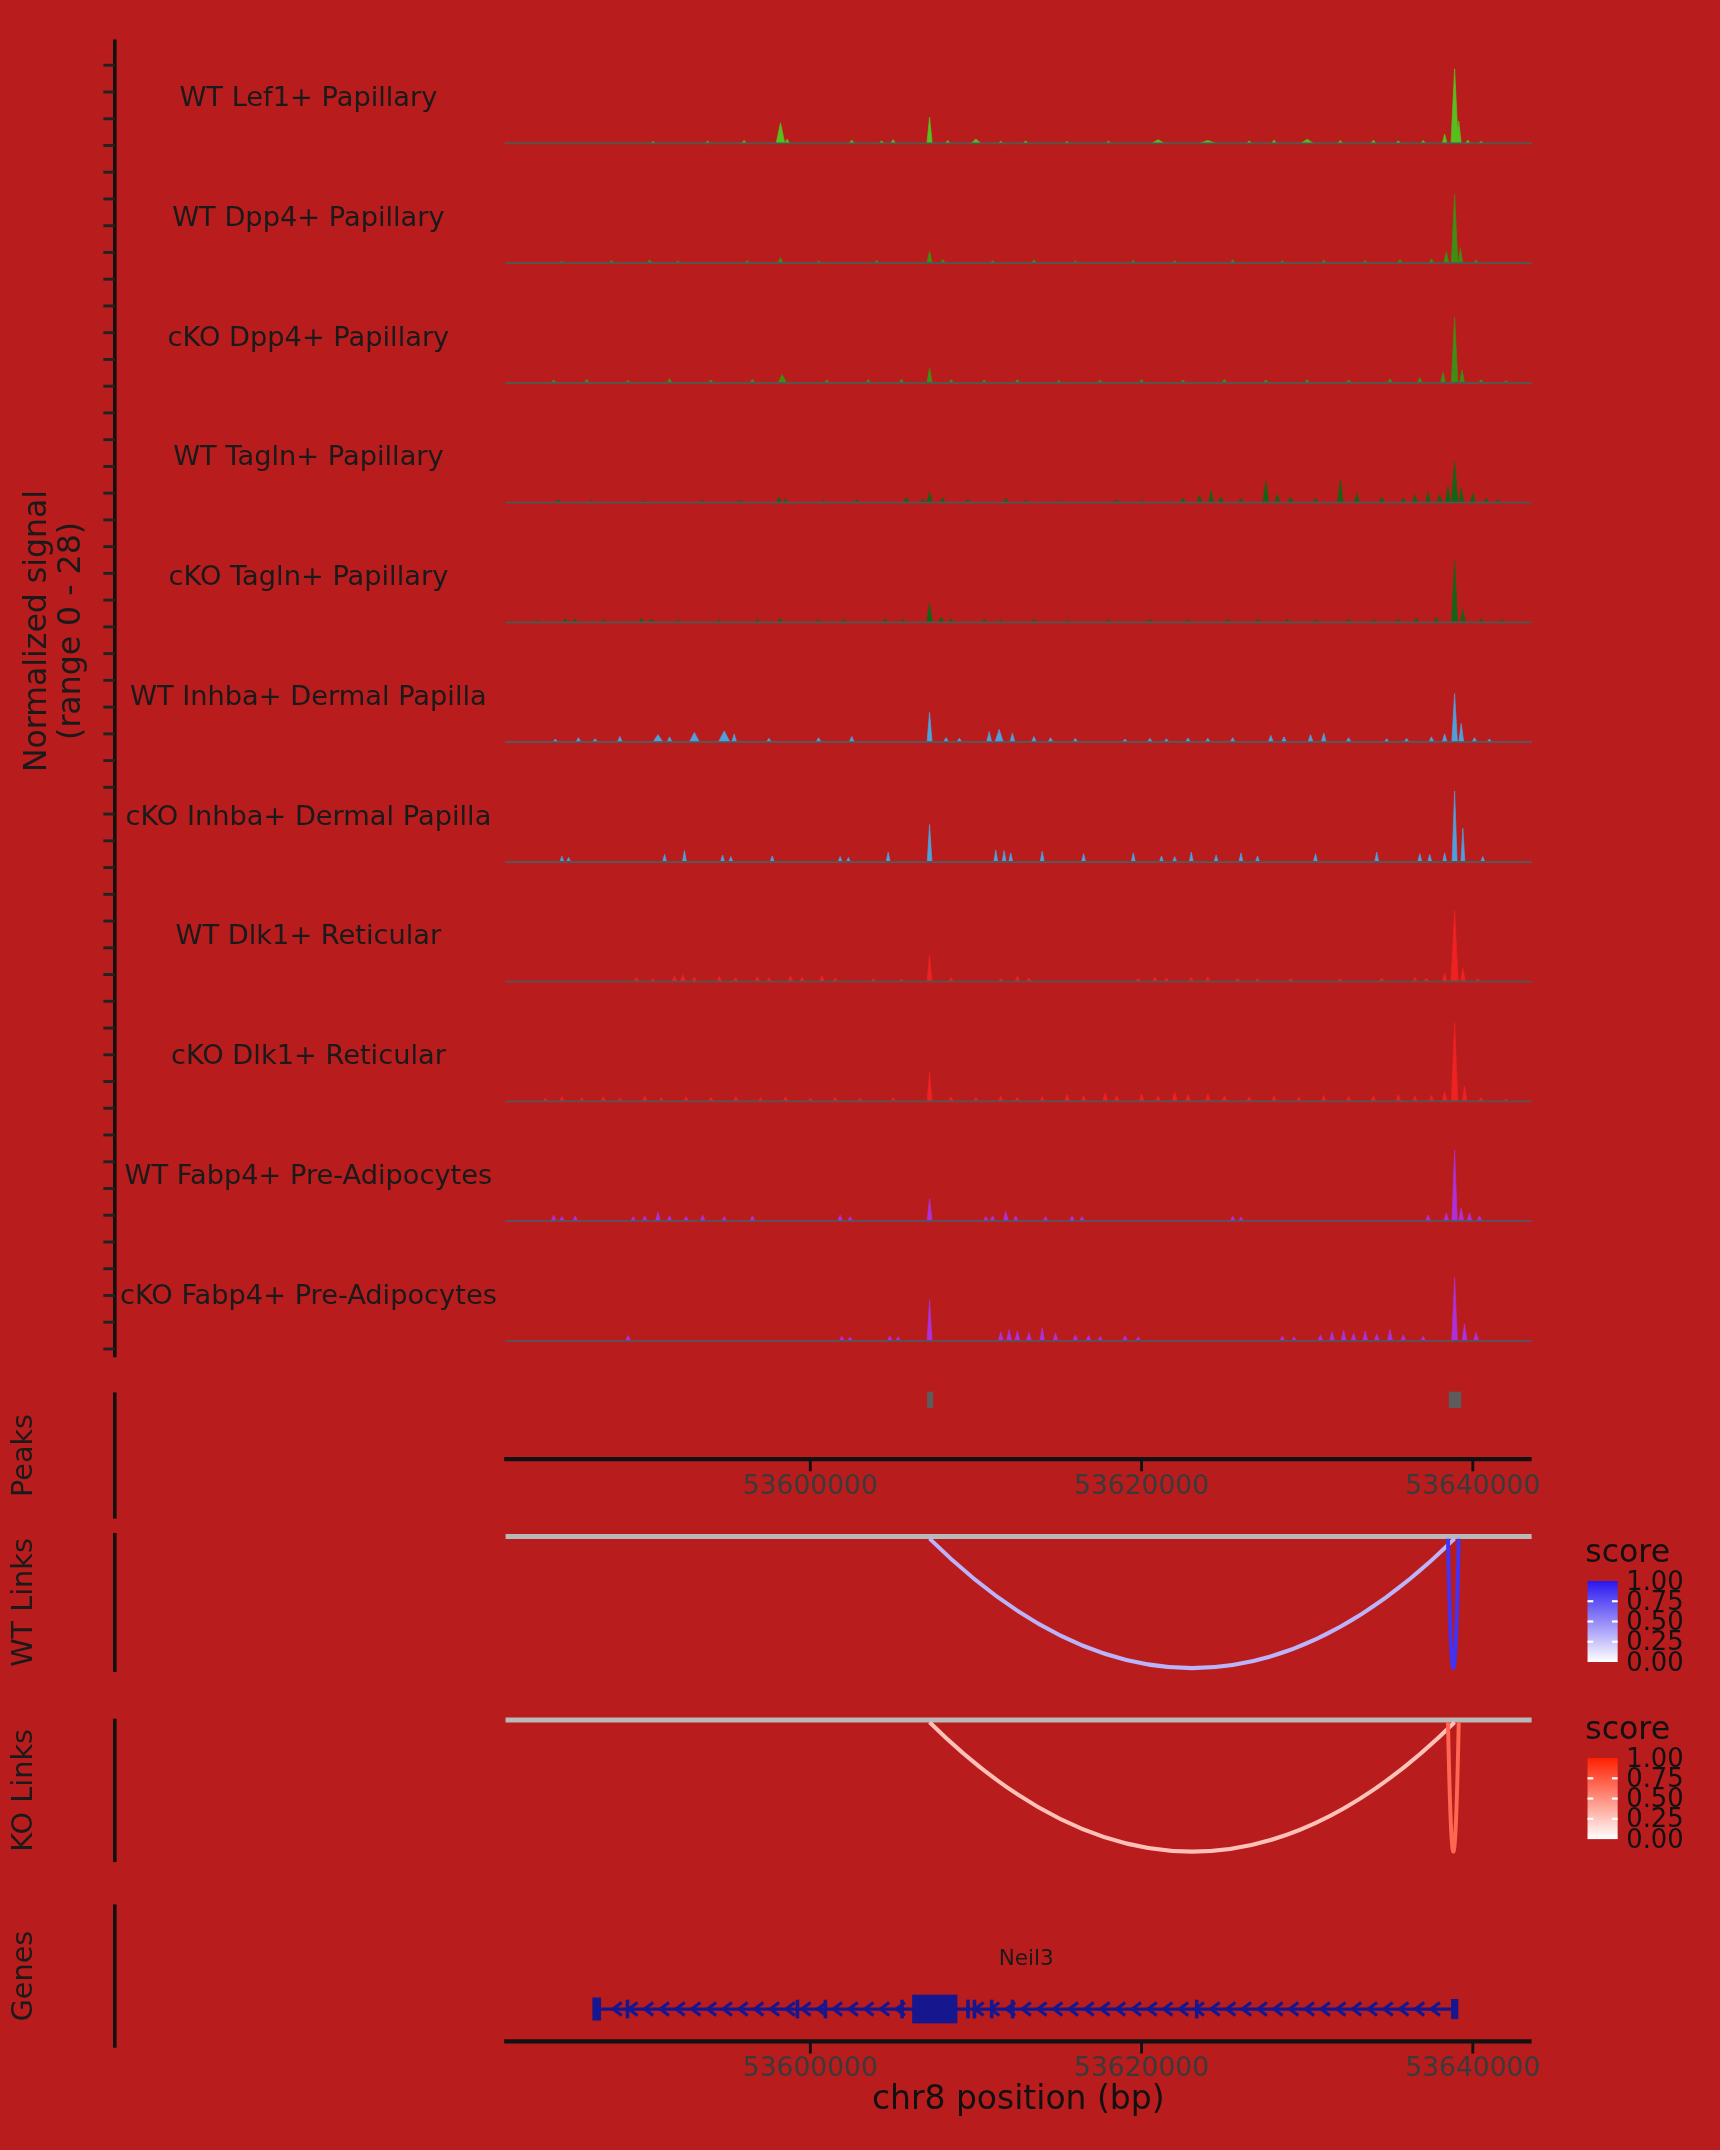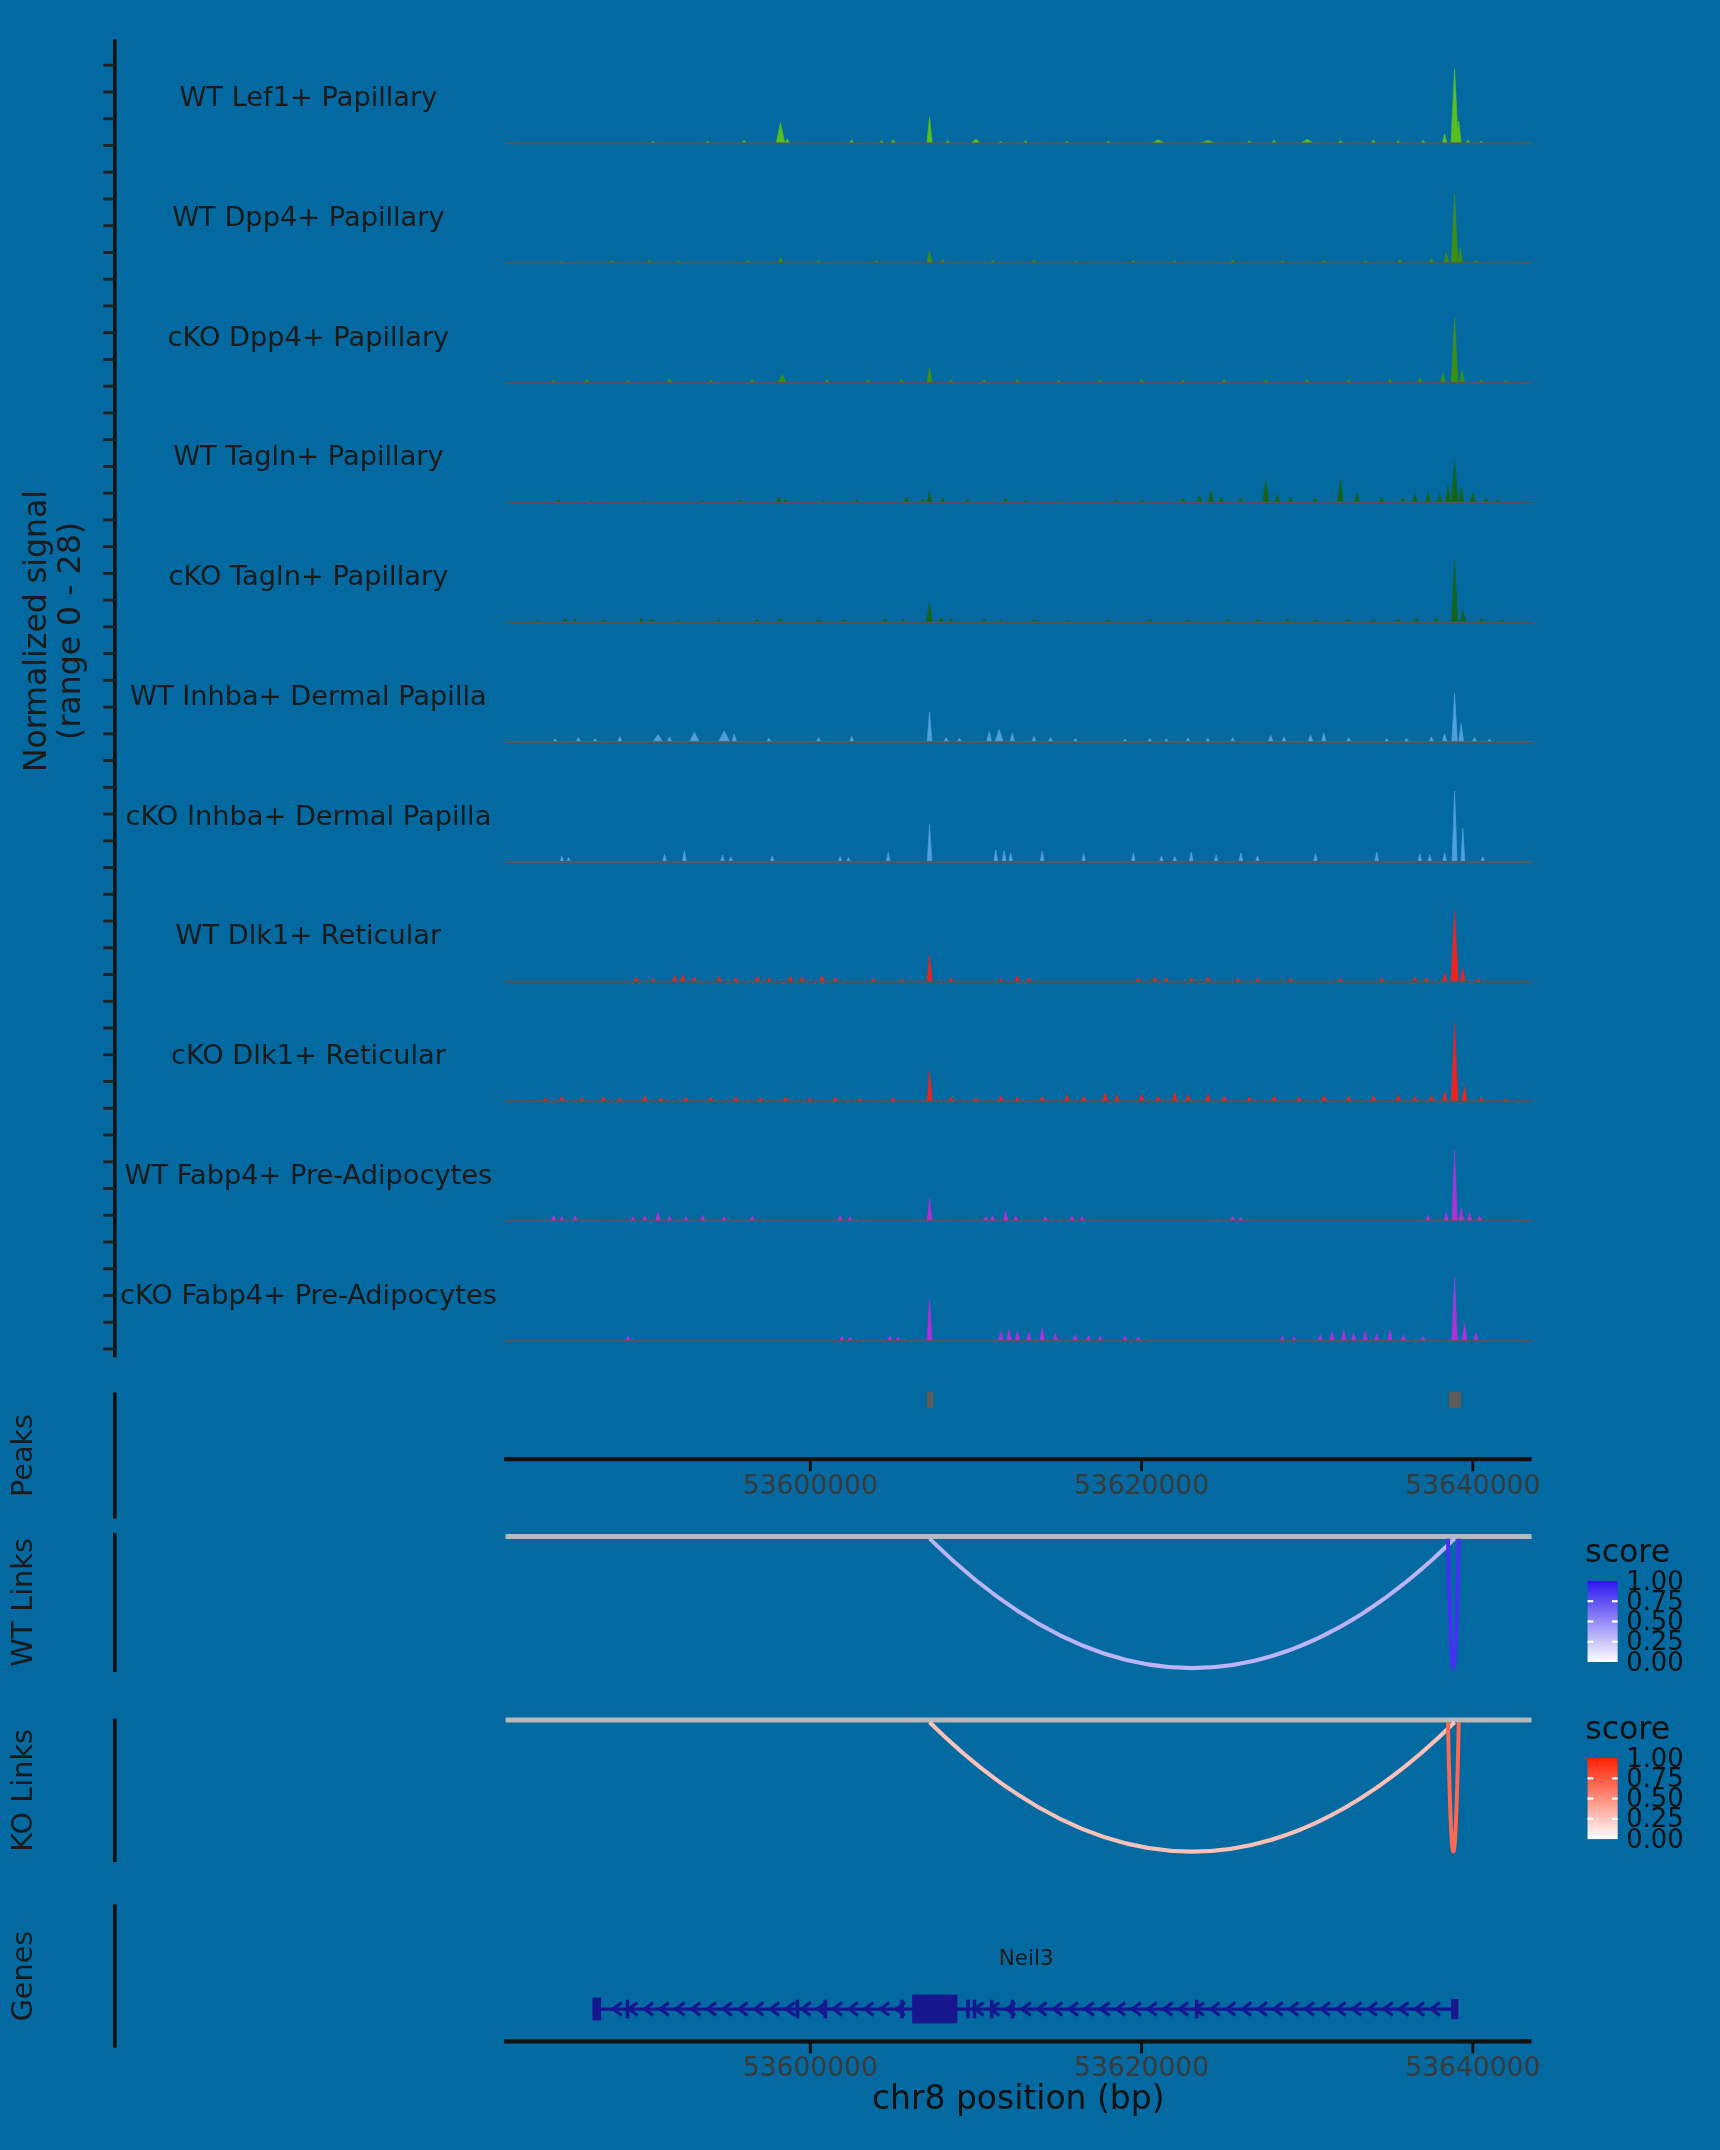--- a/index.html
+++ b/index.html
@@ -1,16 +1,16 @@
 <!DOCTYPE html>
 <html style="font-size:11.5px"><head>
 <meta charset="utf-8">
 <style>
   html,body{margin:0;padding:0;background:#ffffff;}
-  #fig{position:relative;width:1721px;height:2151px;background:#0369a1;overflow:hidden;
+  #fig{position:relative;width:1721px;height:2151px;background:#b91c1c;overflow:hidden;
        font-family:"DejaVu Sans","Liberation Sans",sans-serif;}
   svg{position:absolute;left:0;top:0;}
   text{font-family:"DejaVu Sans","Liberation Sans",sans-serif;}
 </style>
 </head>
 <body>
 
 <div id="fig">
   <svg id="plot" width="1721" height="2151" viewBox="0 0 2400 3000">
     <defs>

